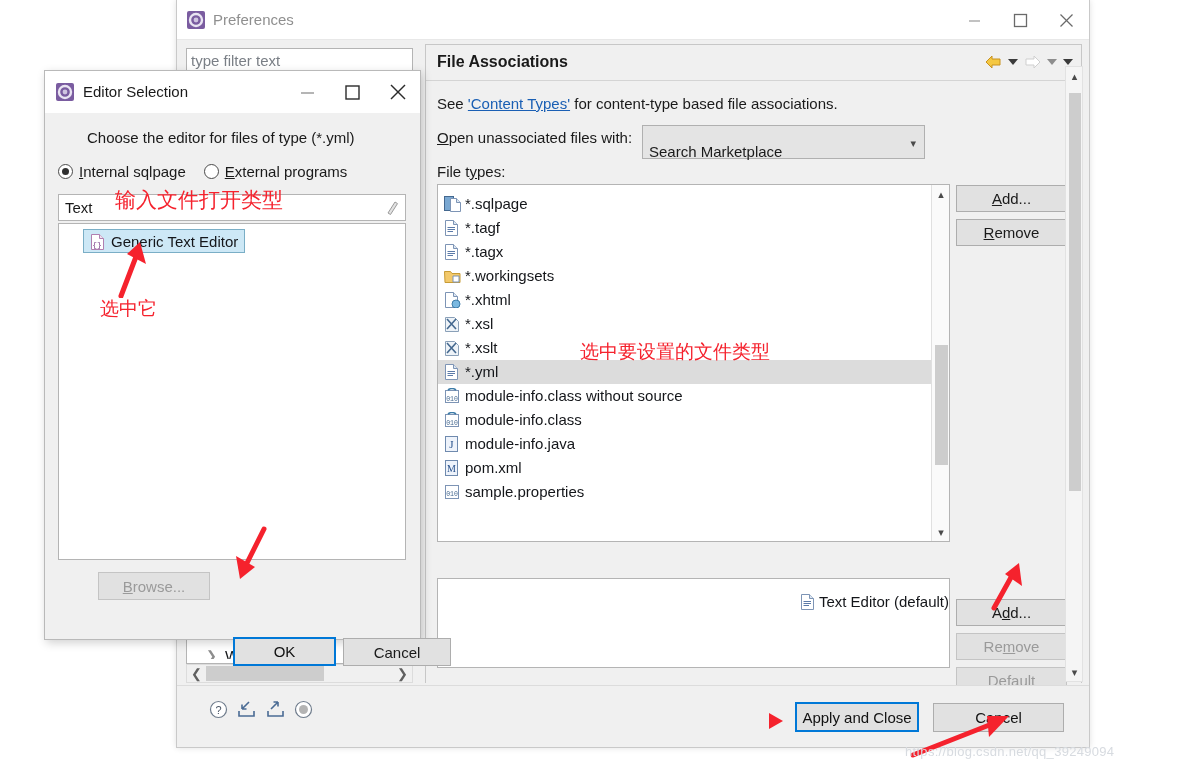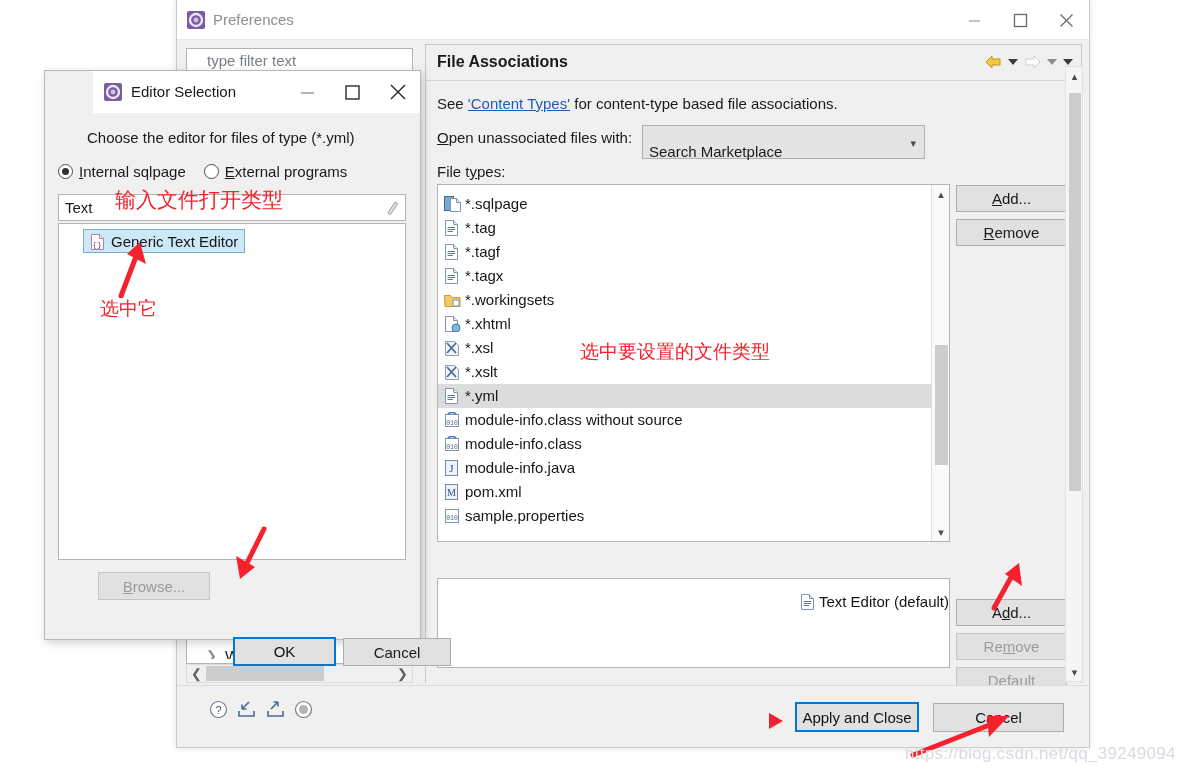--- a/index.html
+++ b/index.html
@@ -32,21 +32,21 @@
     font-size: 15px; color: #8f8f8f;
   }
   .win-btns { position:absolute; right:0; top:0; height:40px; display:flex; }
   .win-btn { width:46px; height:40px; display:flex; align-items:center; justify-content:center; }
   .win-btn svg { display:block; }
 
   
   .prefs-filter {
     position:absolute; left:9px; top:48px; width:227px; height:26px;
     background:#fff; border:1px solid #b4b4b4;
-    font-size:15px; color:#7a7f86; padding:2px 20px; line-height:20px;
+    font-size:15px; color:#7a7f86; padding:2px 4px; line-height:20px;
   }
   .prefs-tree {
     position:absolute; left:9px; top:74px; width:227px; height:590px;
     background:#fff; border:1px solid #b4b4b4; border-top:none;
     overflow:hidden;
   }
   .tree-item {
     position:relative; height:25px; line-height:25px;
     font-size:15px; color:#14161a; padding-left:38px; white-space:nowrap;
   }
@@ -156,21 +156,21 @@
     background:#e1e1e1; border:1px solid #adadad; font-size:15px; color:#111;
     display:flex; align-items:center; justify-content:center;
   }
 
   
   .es-window {
     position:absolute; left:44px; top:70px; width:377px; height:570px;
     background:#f0f0f0; border:1px solid #b9b9b9;
     box-shadow: 2px 3px 9px rgba(0,0,0,0.18);
   }
-  .es-titlebar { position:relative; height:42px; background:#fff;margin-left:48px; }
+  .es-titlebar { position:relative; height:42px; background:#fff; }
   .es-icon { position:absolute; left:11px; top:12px; width:18px; height:18px; }
   .es-title { position:absolute; left:38px; top:12px; font-size:15px; color:#1a1a1a; }
   .es-winbtns { position:absolute; right:0; top:0; height:42px; display:flex; }
   .es-winbtn { width:45px; height:42px; display:flex; align-items:center; justify-content:center; }
 
   .es-prompt { position:absolute; left:13px; top:58px; font-size:15px; color:#1a1a1a;margin-left:29px; }
   .es-radios { position:absolute; left:13px; top:92px; display:flex; align-items:center; gap:8px; font-size:15px; color:#1a1a1a; }
   .radio { width:15px; height:15px; border:1.6px solid #4a4a4a; border-radius:50%; position:relative; display:inline-block; background:#fff; }
   .radio.on::after { content:""; position:absolute; left:3px; top:3px; width:7px; height:7px; background:#303030; border-radius:50%; }
   .es-radios .ritem { display:flex; align-items:center; gap:6px; }
@@ -206,21 +206,21 @@
   
   .anno { position:absolute; color:#f5222d; font-family:"DejaVu Sans", sans-serif; white-space:nowrap; }
   .anno-a { left:115px; top:186px; font-size:21px; }
   .anno-b { left:100px; top:296px; font-size:19px; }
   .anno-c { left:580px; top:339px; font-size:19px; }
 
   .arrow-svg { position:absolute; pointer-events:none; }
 
   .watermark {
     position:absolute; left:905px; top:744px;
-    font-size:17px; color:#d7dbe0; font-family:"Liberation Sans", sans-serif;
+    font-size:13px; color:#d7dbe0; font-family:"Liberation Sans", sans-serif;
     letter-spacing:0.3px;
   }
 </style>
 </head>
 <body>
 
 <div id="root">
 
   <div class="prefs-window">
 
@@ -319,29 +319,20 @@
           <span>File t</span><u>y</u><span>pes:</span>
         </div>
 
         <div class="ft-list">
           <div id="ftrows" style="padding-top:7px;">
               <div class="ft-row"><span class="ic"><svg width="17" height="16" viewBox="0 0 17 16">
                     <rect x="0.5" y="0.5" width="9" height="14" fill="#7aa8d2" stroke="#44688f"></rect>
                     <path d="M6.5 2.5h6l4 4v9h-10z" fill="#fff" stroke="#7d94b5"></path>
                     <path d="M12.5 2.5v4h4" fill="#dce6f2" stroke="#7d94b5"></path>
                   </svg></span><span>*.sqlpage</span></div>
-              <div class="ft-row"><span class="ic"><svg width="15" height="16" viewBox="0 0 15 16">
-                    <path d="M1.5 0.5h8l4 4v11h-12z" fill="#fff" stroke="#7d94b5"></path>
-                    <path d="M9.5 0.5v4h4" fill="#dce6f2" stroke="#7d94b5"></path>
-                    <g stroke="#5b7aa8" stroke-width="1">
-                      <line x1="3.5" y1="7.5" x2="11" y2="7.5"></line>
-                      <line x1="3.5" y1="9.5" x2="11" y2="9.5"></line>
-                      <line x1="3.5" y1="11.5" x2="9" y2="11.5"></line>
-                    </g>
-                  </svg></span><span>*.tag</span></div>
               <div class="ft-row"><span class="ic"><svg width="15" height="16" viewBox="0 0 15 16">
                     <path d="M1.5 0.5h8l4 4v11h-12z" fill="#fff" stroke="#7d94b5"></path>
                     <path d="M9.5 0.5v4h4" fill="#dce6f2" stroke="#7d94b5"></path>
                     <g stroke="#5b7aa8" stroke-width="1">
                       <line x1="3.5" y1="7.5" x2="11" y2="7.5"></line>
                       <line x1="3.5" y1="9.5" x2="11" y2="9.5"></line>
                       <line x1="3.5" y1="11.5" x2="9" y2="11.5"></line>
                     </g>
                   </svg></span><span>*.tagf</span></div>
               <div class="ft-row"><span class="ic"><svg width="15" height="16" viewBox="0 0 15 16">

